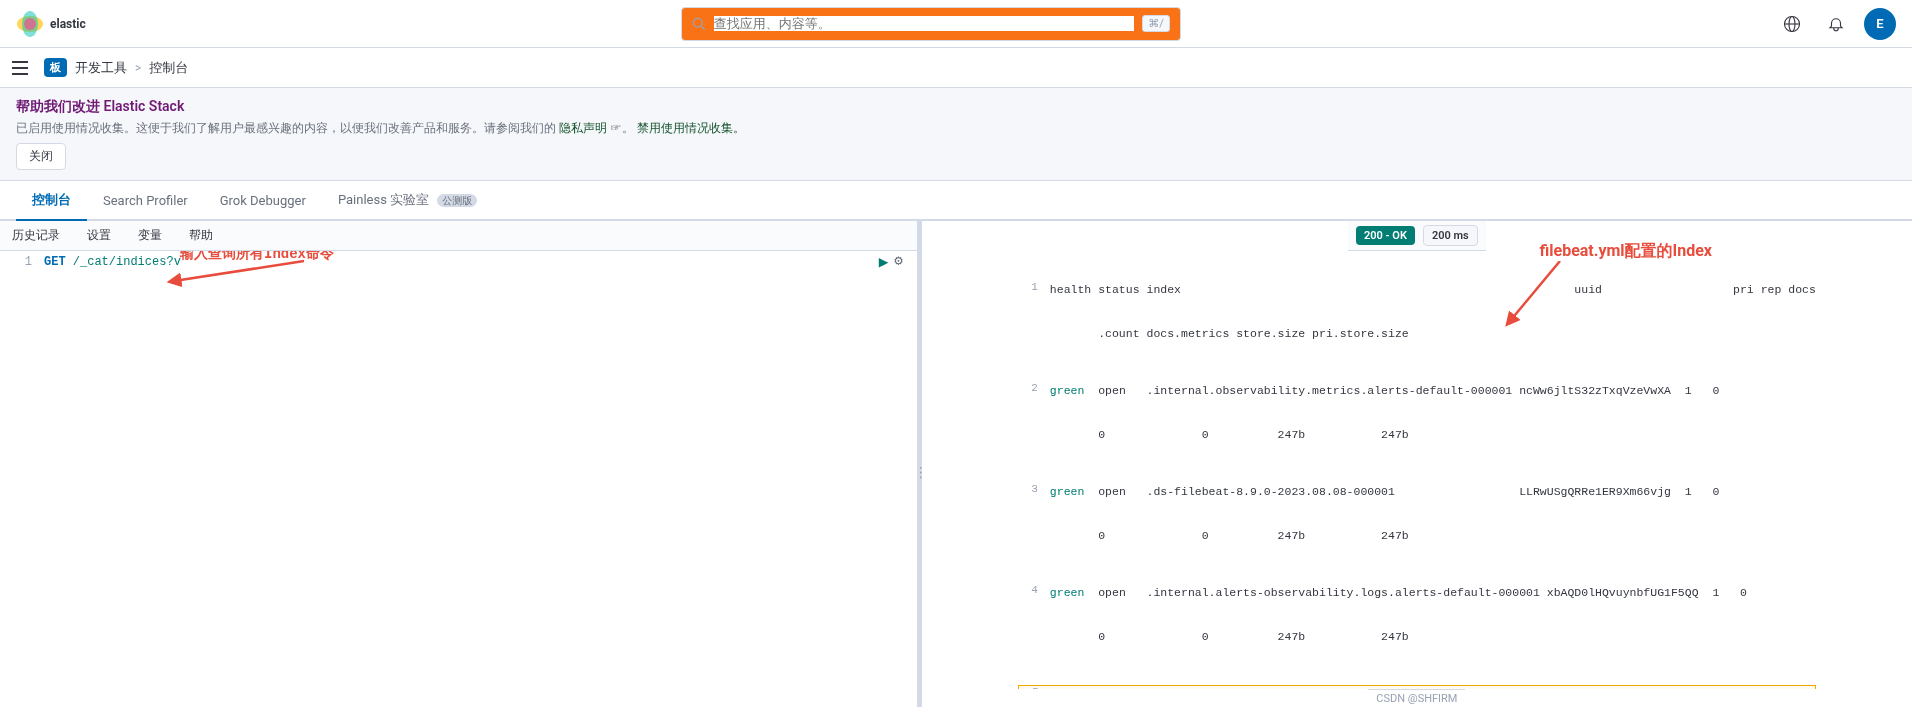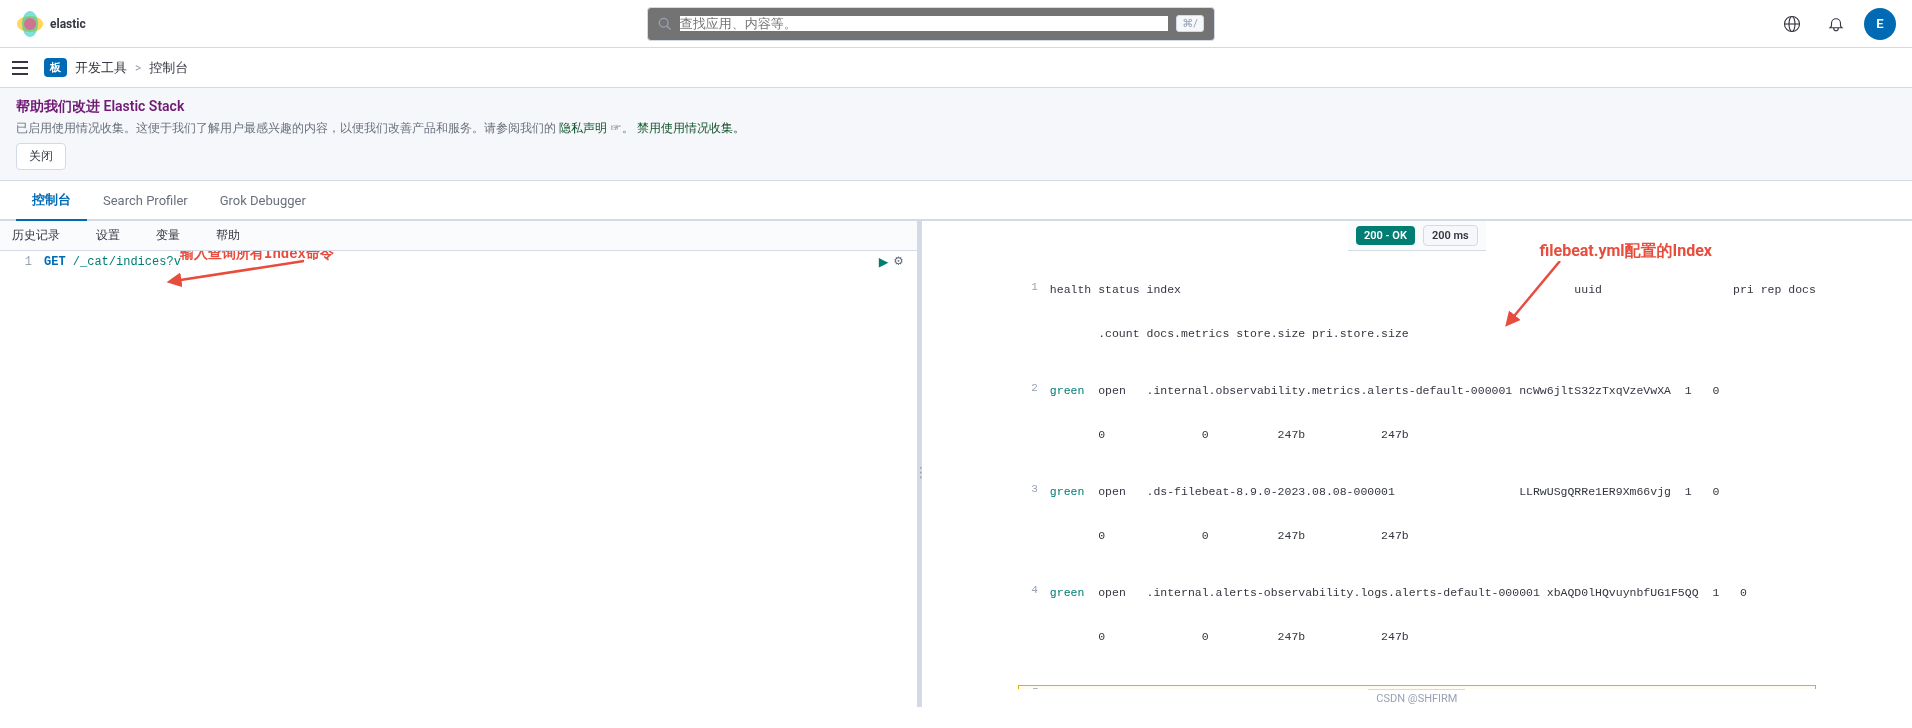--- a/index.html
+++ b/index.html
@@ -28,27 +28,27 @@
       height: 28px;
     }
     .search-bar-container {
       flex: 1;
       display: flex;
       justify-content: center;
     }
     .search-bar {
       display: flex;
       align-items: center;
-      width: 568px;
+      width: 500px;
       height: 34px;
       border: 1px solid #d3dae6;
       border-radius: 4px;
       padding: 0 10px;
       gap: 8px;
-      background: #737373;
+      background: #f97316;
     }
     .search-bar input {
       border: none;
       outline: none;
       flex: 1;
       font-size: 13px;
       color: #98a2b3;
     }
     .search-shortcut {
       font-size: 11px;
@@ -194,21 +194,21 @@
       width: 48%;
       border-right: 1px solid #d3dae6;
       display: flex;
       flex-direction: column;
     }
     .editor-toolbar {
       display: flex;
       align-items: center;
       padding: 4px 8px;
       border-bottom: 1px solid #d3dae6;
-      gap: 28px;
+      gap: 19px;
       background: #fafbfd;
     }
     .toolbar-item {
       font-size: 12px;
       color: #343741;
       cursor: pointer;
       padding: 2px 4px;
     }
     .editor-area {
       flex: 1;
@@ -398,20 +398,24 @@
     <a href="#"> <span>隐私声明</span></a> ☞。
     <a href="#"><span>禁用使用情况收集。</span></a>
   </div>
   <button class="close-btn">关闭</button>
 </div>
 
 <div class="tabs-bar">
   <div class="tab active">控制台</div>
   <div class="tab">Search Profiler</div>
   <div class="tab">Grok Debugger</div>
+  <div class="tab">
+    <span>Painless 实验室</span>
+    <span class="tab-badge">公测版</span>
+  </div>
 </div>
 
 <div class="main-content" style="position:relative;">
 
   <div class="editor-panel">
     <div class="editor-toolbar">
       <span class="toolbar-item">历史记录</span>
       <span class="toolbar-item">设置</span>
       <span class="toolbar-item">变量</span>
       <span class="toolbar-item">帮助</span>

